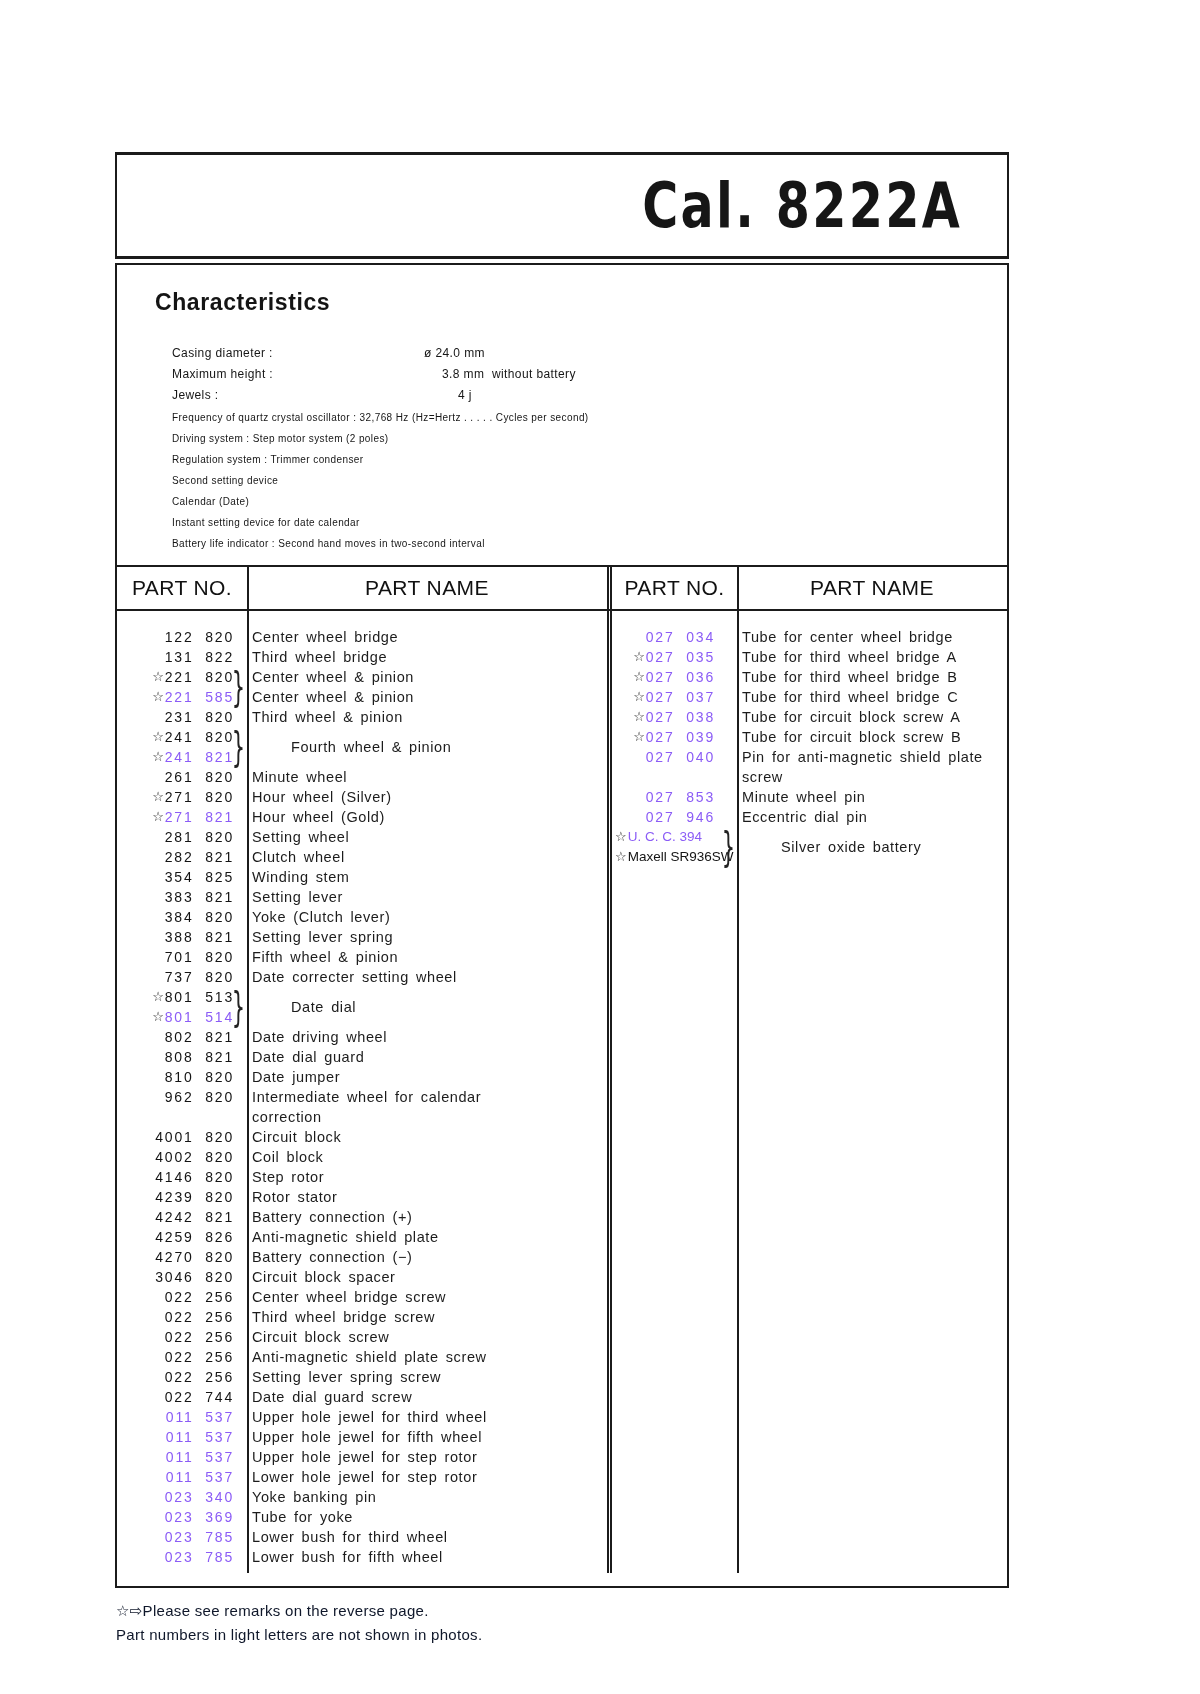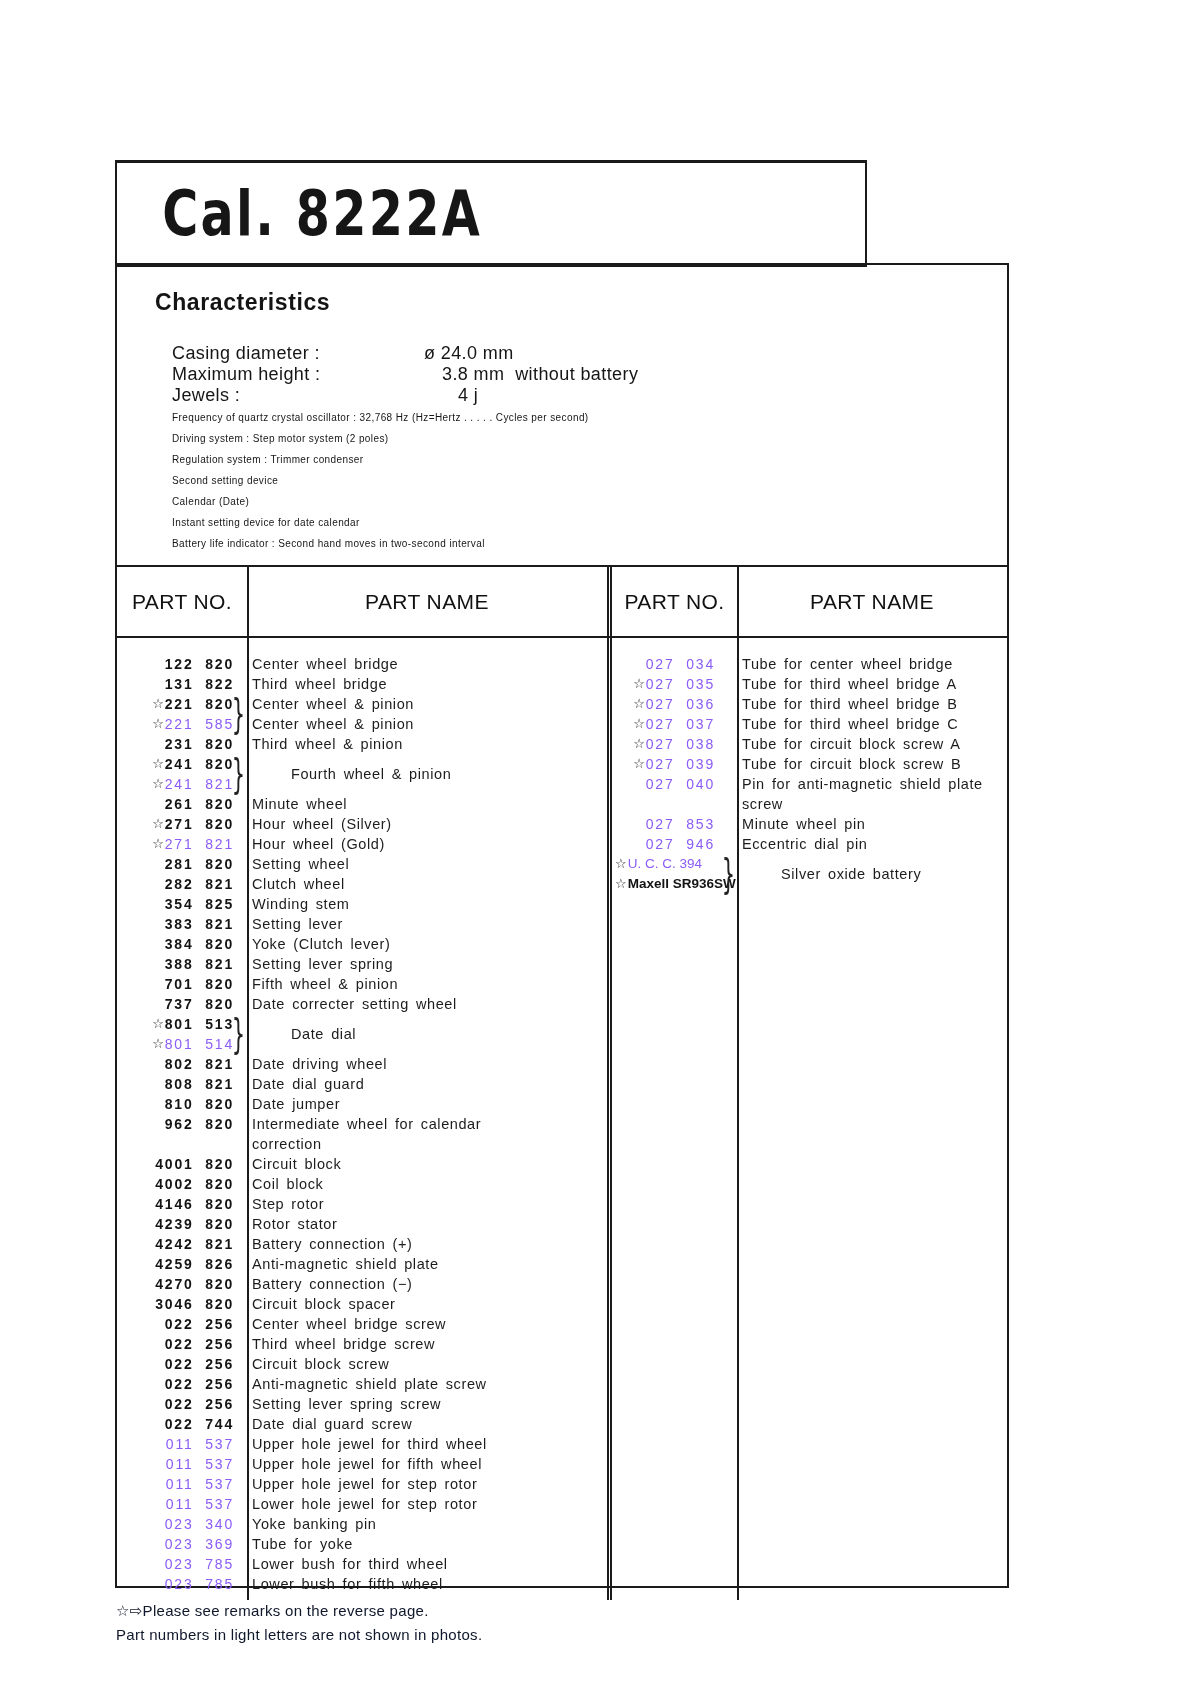--- a/index.html
+++ b/index.html
@@ -4,48 +4,48 @@
 <style>
   * { margin:0; padding:0; box-sizing:border-box; }
   body { background:#e8e8e8; }
   .page {
     position:relative; width:1200px; height:1694px; background:#ffffff;
     font-family:"Liberation Sans","DejaVu Sans",sans-serif; color:#161616;
     margin:0 auto; overflow:hidden;
   }
   
   .title-box {
-    position:absolute; left:115px; top:160px; width:752px; height:107px;
+    position:absolute; left:115px; top:152px; width:894px; height:107px;
     border:3px solid #1b1b1b; border-left-width:2px; border-right-width:2px;
-    display:flex; align-items:center; justify-content:flex-start;
+    display:flex; align-items:center; justify-content:flex-end;
   }
   .cal-title {
     font-family:"DejaVu Sans","Liberation Sans",sans-serif;
     font-size:63px; font-weight:700; letter-spacing:3px;
     transform:scaleX(0.78); white-space:nowrap;
   }
   
   .main-box {
     position:absolute; left:115px; top:263px; width:894px; height:1325px;
     border:2px solid #1b1b1b;
   }
   
   .char { height:300px; padding:24px 0 0 38px; }
   .char-h { font-size:23px; font-weight:600; letter-spacing:0.6px; color:#141414; }
   .specs { margin:27px 0 0 17px; }
-  .spec-row { display:flex; line-height:21px; font-size:18px; }
+  .spec-row { display:flex; line-height:21px; font-size:12px; }
   .spec-label { width:252px; letter-spacing:0.4px; }
   .spec-value { white-space:pre; letter-spacing:0.4px; }
   .spec-value.indent-1 { padding-left:18px; }
   .spec-value.indent-2 { padding-left:34px; }
   .char-lines { margin:1px 0 0 17px; }
   .char-line { font-size:10px; line-height:21px; letter-spacing:0.4px; }
   
   .ptable { border-top:2px solid #1b1b1b; height:1023px; }
-  .thead { display:flex; height:71px; border-bottom:2px solid #1b1b1b; }
+  .thead { display:flex; height:44px; border-bottom:2px solid #1b1b1b; }
   .half { position:relative; }
   .half-l { width:490px; }
   .half-r { flex:1; border-left:5px double #1b1b1b; }
   .half-l::after, .half-r::after {
     content:''; position:absolute; top:0; bottom:0; width:0;
     border-left:2px solid #1b1b1b;
   }
   .half-l::after { left:130px; }
   .half-r::after { left:125px; }
   .thead .half { display:grid; }
@@ -61,21 +61,21 @@
   .prow { display:grid; grid-template-columns:130px 1fr; }
   .half-r .prow { grid-template-columns:125px 1fr; }
   .pno {
     position:relative; display:flex; justify-content:flex-end;
     align-items:flex-start; padding-right:13px; line-height:20px;
   }
   .half-r .pno { padding-right:22px; }
   .numline { display:flex; justify-content:flex-end; line-height:20px; }
   .numline.txtline { width:100%; justify-content:flex-start; padding-left:3px; }
   .num { font-size:14px; letter-spacing:1.8px; word-spacing:6px; white-space:pre; }
-  .num.bold { font-weight:700; color:#141414; }
+  .num.bold { font-weight:400; color:#141414; }
   .num.light { font-weight:400; color:#8b5cf6; }
   .num.txt { letter-spacing:0; word-spacing:0; font-size:13.5px; }
   .star { font-size:13px; line-height:20px; margin-right:1px; color:#222; }
   .pname {
     padding-left:5px; font-size:14.5px; line-height:20px;
     letter-spacing:0.6px; word-spacing:2.5px; color:#1c1c1c;
     white-space:pre-line;
   }
   .prow.pair .pno { flex-direction:column; align-items:flex-end; justify-content:center; }
   .prow.pair .pno:has(.txtline) { align-items:stretch; }

